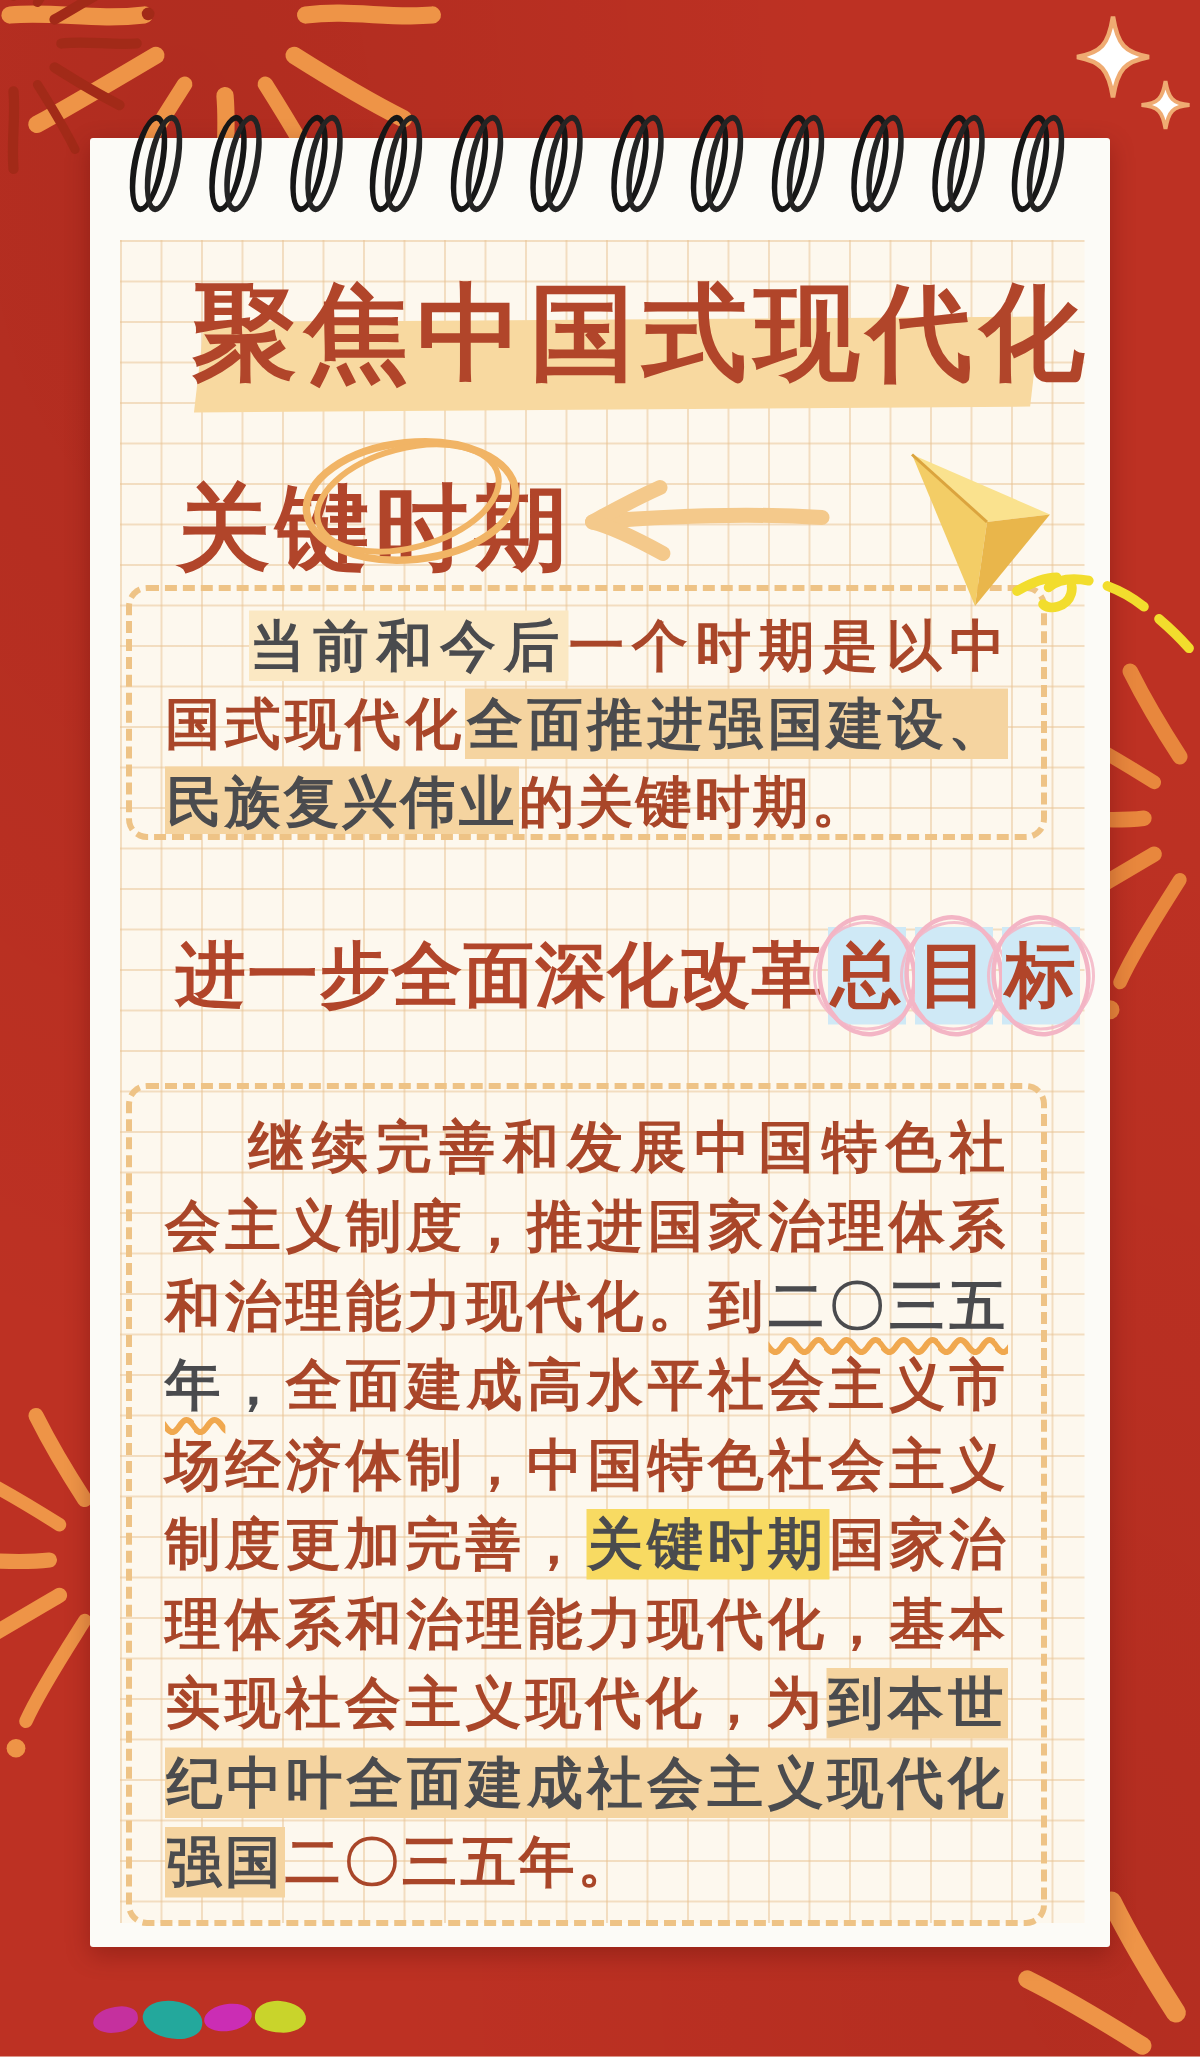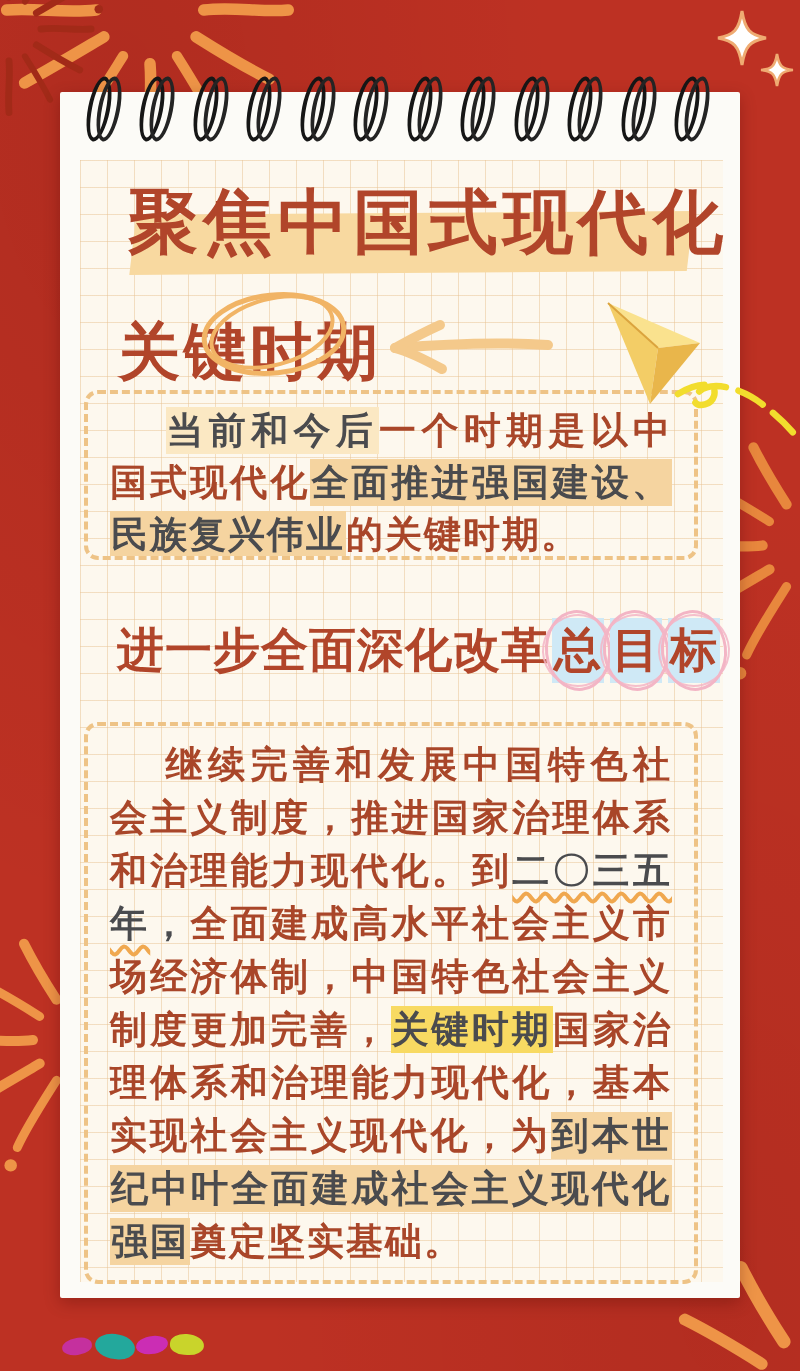--- a/index.html
+++ b/index.html
@@ -195,14 +195,14 @@
   <path d="M 6,16 C 28,3 46,4 42,18 C 38,31 16,29 24,17 C 36,0 70,10 90,26 C 103,36 114,46 124,58" fill="none" stroke="#f2dd2d" stroke-width="6.5" stroke-linecap="round" stroke-dasharray="28 13"></path>
 </svg>
 
 <div class="note-box box1">
   <p><span class="t-gray hl-cream">当前和今后</span><span class="t-red">一个时期是以中国式现代化</span><span class="t-gray hl-tan">全面推进强国建设、民族复兴伟业</span><span class="t-red">的关键时期。</span></p>
 </div>
 
 <h2 class="h-reform"><span>进一步全面深化改革</span><span class="circled">总</span><span class="circled">目</span><span class="circled">标</span></h2>
 
 <div class="note-box box2">
-  <p><span class="t-red">继续完善和发展中国特色社会主义制度，推进国家治理体系和治理能力现代化。到</span><span class="t-gray wavy">二〇三五年</span><span class="t-gray">，</span><span class="t-red">全面建成高水平社会主义市场经济体制，中国特色社会主义制度更加完善，</span><span class="t-gray hl-yellow">关键时期</span><span class="t-red">国家治理体系和治理能力现代化，基本实现社会主义现代化，为</span><span class="t-gray hl-tan">到本世纪中叶全面建成社会主义现代化强国</span><span class="t-red">奠定坚实基础。</span></p>
+  <p><span class="t-red">继续完善和发展中国特色社会主义制度，推进国家治理体系和治理能力现代化。到</span><span class="t-gray wavy">二〇三五年</span><span class="t-gray">，</span><span class="t-red">全面建成高水平社会主义市场经济体制，中国特色社会主义制度更加完善，</span><span class="t-gray hl-yellow">关键时期</span><span class="t-red">国家治理体系和治理能力现代化，基本实现社会主义现代化，为</span><span class="t-gray hl-tan">到本世纪中叶全面建成社会主义现代化强国</span><span class="t-red">二〇三五年。</span></p>
 </div>
 
 </body></html>

